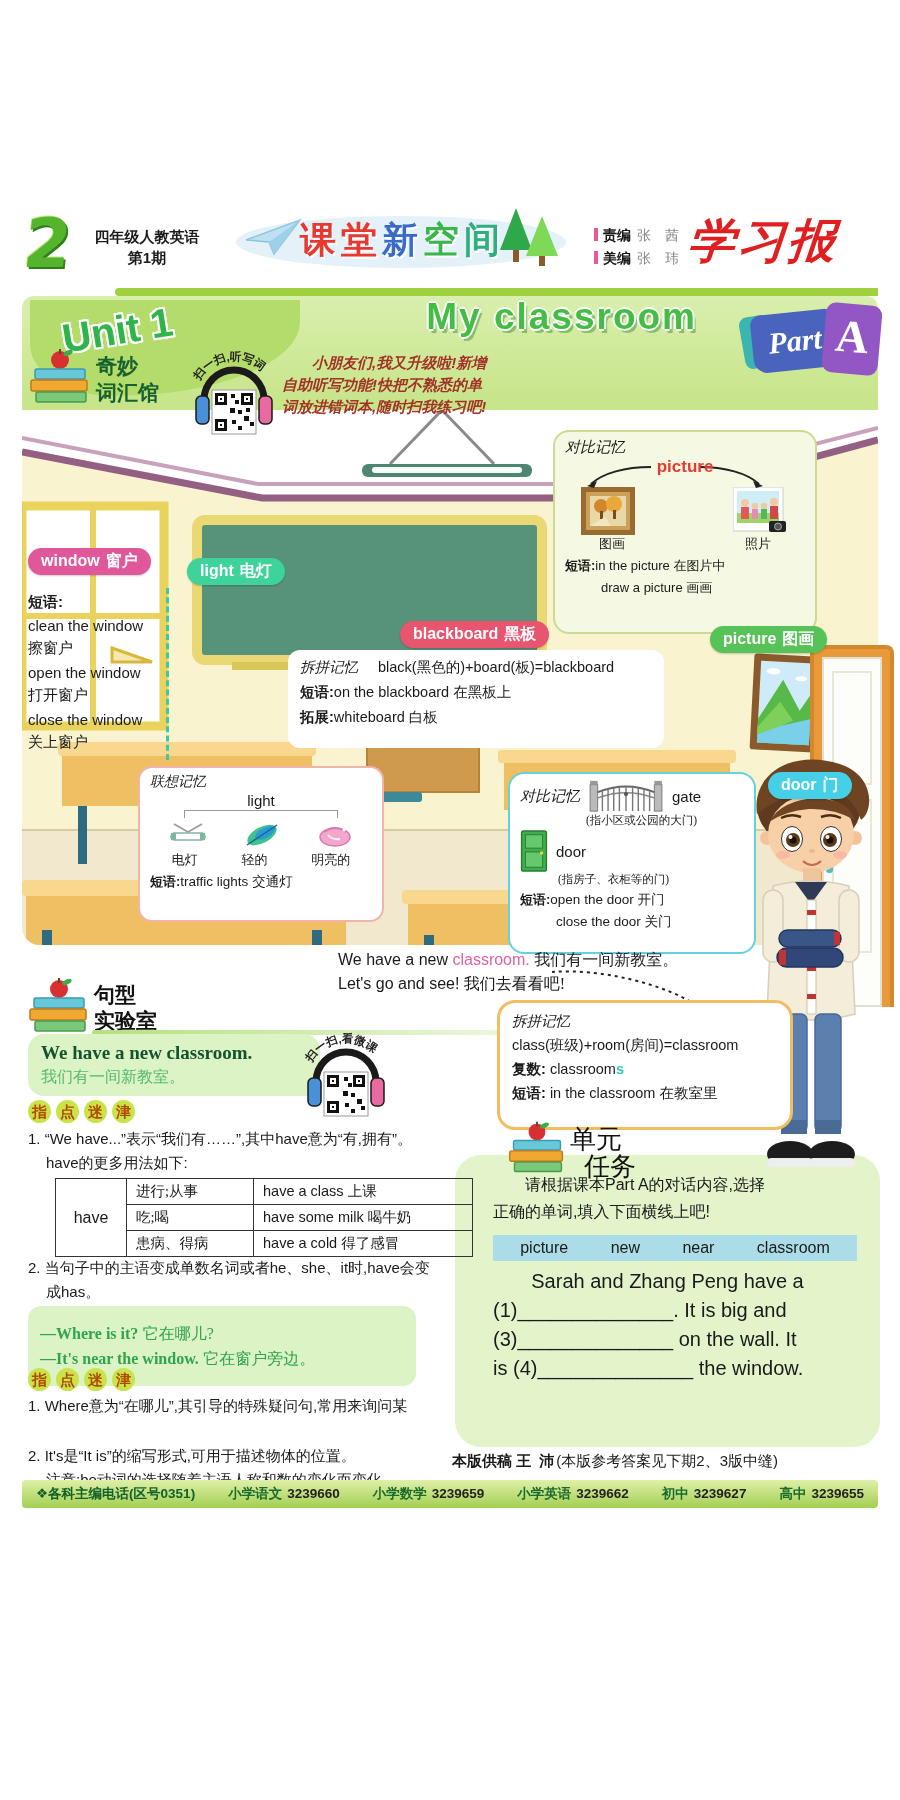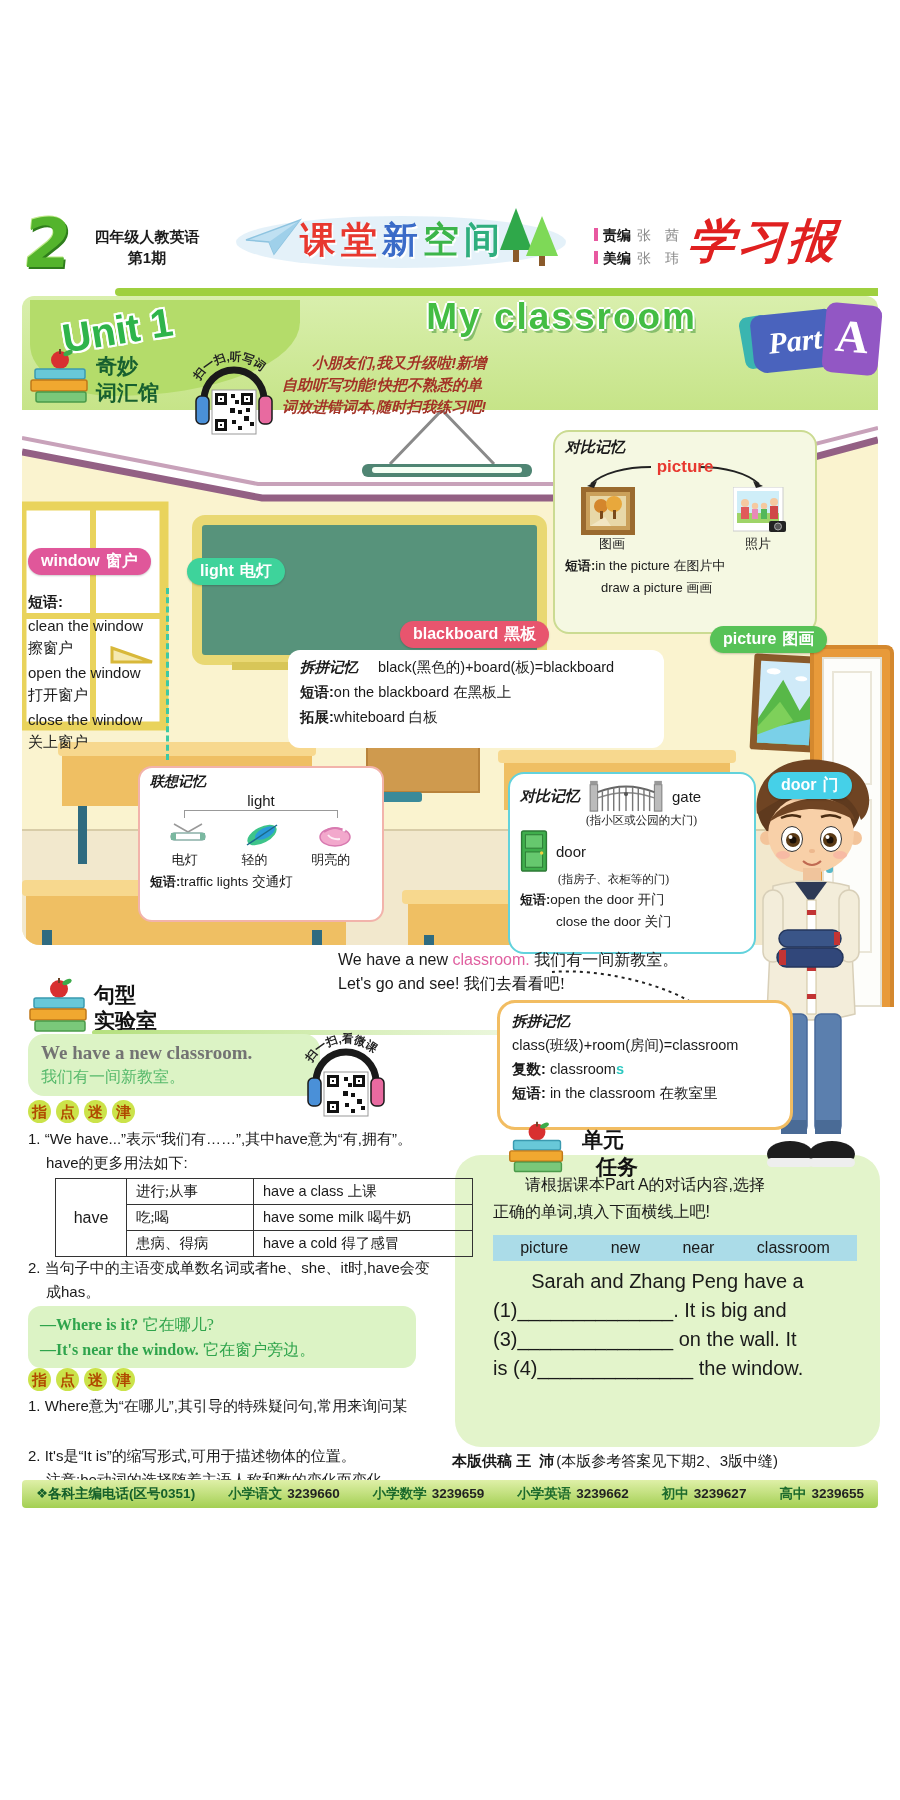--- a/index.html
+++ b/index.html
@@ -1,20 +1,20 @@
 <!DOCTYPE html>
 <html><head>
 <meta charset="utf-8">
 <style>
   html,body{margin:0;padding:0;background:#fff;}
   #page{position:relative;width:900px;height:1800px;background:#fff;overflow:hidden;
         font-family:"Liberation Sans","DejaVu Sans",sans-serif;color:#1a1a1a;}
   .abs{position:absolute;}
   .kai{font-family:"Liberation Serif","DejaVu Serif",serif;}
-  .bt{font-weight:bold;font-style:italic;}
+  .bt{font-weight:normal;font-style:italic;}
   .pill{position:absolute;display:inline-block;padding:3px 13px;border-radius:16px;color:#fff;
         font-weight:bold;font-size:16px;white-space:nowrap;z-index:6;box-shadow:0 1px 2px rgba(0,0,0,.2);}
   .pill .zh{margin-left:6px;font-weight:bold;}
   
   #num2{left:24px;top:204px;font-size:68px;font-weight:bold;color:#54b42c;
         text-shadow:2px 2px 0 #2f7d1c,-1px -1px 0 #bfe98a;transform:skewX(-6deg);font-family:"DejaVu Sans",sans-serif;}
   #edition{left:92px;top:226px;width:110px;text-align:center;font-size:15px;font-weight:bold;line-height:21px;}
   #mast-swoosh{left:236px;top:216px;width:330px;height:52px;background:#ddeef7;border-radius:50%;opacity:.8;}
   #masthead{left:300px;top:216px;font-size:36px;font-weight:bold;letter-spacing:5px;white-space:nowrap;
             text-shadow:1.5px 1.5px 0 #fff;}
@@ -82,41 +82,41 @@
   #light-label{left:187px;top:558px;background:#3ed39b;}
   #bb-label{left:400px;top:621px;background:#e8556e;}
   #picture-label{left:710px;top:626px;background:#57c257;}
   #door-label{left:768px;top:772px;background:#45d0e8;}
   #window-phrases{left:28px;top:590px;width:160px;font-size:15px;line-height:23.5px;z-index:5;}
   
   #lab-title{left:94px;top:982px;font-size:21px;font-weight:bold;line-height:26px;color:#111;}
   #lab-swoosh{left:92px;top:1030px;width:560px;height:5px;border-radius:3px;
         background:linear-gradient(90deg,#b5e07e,rgba(181,224,126,0));}
   #bubble1{left:28px;top:1034px;width:266px;background:#dcf3c5;border-radius:16px;padding:8px 13px;z-index:5;}
-  #bubble1 .en{font-family:"Liberation Serif",serif;font-weight:bold;font-size:19px;color:#737373;}
+  #bubble1 .en{font-family:"Liberation Serif",serif;font-weight:bold;font-size:19px;color:#14532d;}
   #bubble1 .zh{font-size:16px;color:#56b96b;margin-top:3px;}
   .badges{z-index:5;}
   .badge{display:inline-block;width:23px;height:23px;border-radius:50%;background:#cbe34a;color:#b04a00;
         font-weight:bold;font-size:15px;line-height:23px;text-align:center;margin-right:5px;}
   #badges1{left:28px;top:1100px;} #badges2{left:28px;top:1368px;}
   .point{position:absolute;width:426px;font-size:15px;line-height:24px;}
   #point1{left:28px;top:1127px;} #point2{left:28px;top:1256px;}
   #point3{left:28px;top:1394px;} #point4{left:28px;top:1444px;}
   .pindent{padding-left:18px;}
   #have-table{position:absolute;left:55px;top:1178px;border-collapse:collapse;font-size:14.5px;z-index:5;}
   #have-table td{border:1.5px solid #333;padding:1px 9px;height:23px;}
   #have-table td.c1{width:52px;text-align:center;font-size:16px;}
   #have-table td.c2{width:108px;} #have-table td.c3{width:200px;}
-  #bubble2{left:28px;top:1306px;width:364px;background:#dcf3c5;border-radius:13px;padding:6px 12px;
+  #bubble2{left:28px;top:1306px;width:364px;background:#dcf3c5;border-radius:13px;padding:15px 12px;
         font-size:16px;line-height:25px;color:#2fa44c;z-index:5;}
   #bubble2 .en{font-family:"Liberation Serif",serif;font-weight:bold;}
   
   #boy{left:733px;top:752px;width:152px;height:436px;z-index:3;}
   #dot-arc{left:548px;top:966px;z-index:4;}
-  #task-title{left:570px;top:1126px;font-size:21px;font-weight:bold;line-height:27px;color:#111;z-index:5;margin-left:12px;}
+  #task-title{left:570px;top:1126px;font-size:26px;font-weight:normal;line-height:27px;color:#111;z-index:5;}
   #task-panel{left:455px;top:1155px;width:425px;height:292px;background:#e3f4cb;border-radius:26px;
         padding:16px 38px;box-sizing:border-box;z-index:2;}
   .instr{font-size:16px;line-height:27px;}
   .ind2{text-indent:2em;}
   #word-bank{margin:10px auto 6px;width:352px;background:#abdce8;padding:4px 6px;display:flex;
         justify-content:space-around;font-size:16px;}
   .sline{font-size:20px;line-height:29px;}
   .sline.center{text-align:center;}
   #credits{left:452px;top:1452px;width:430px;font-size:15px;white-space:nowrap;z-index:5;}
   #credits .name{font-weight:bold;letter-spacing:2px;text-align:right;}

